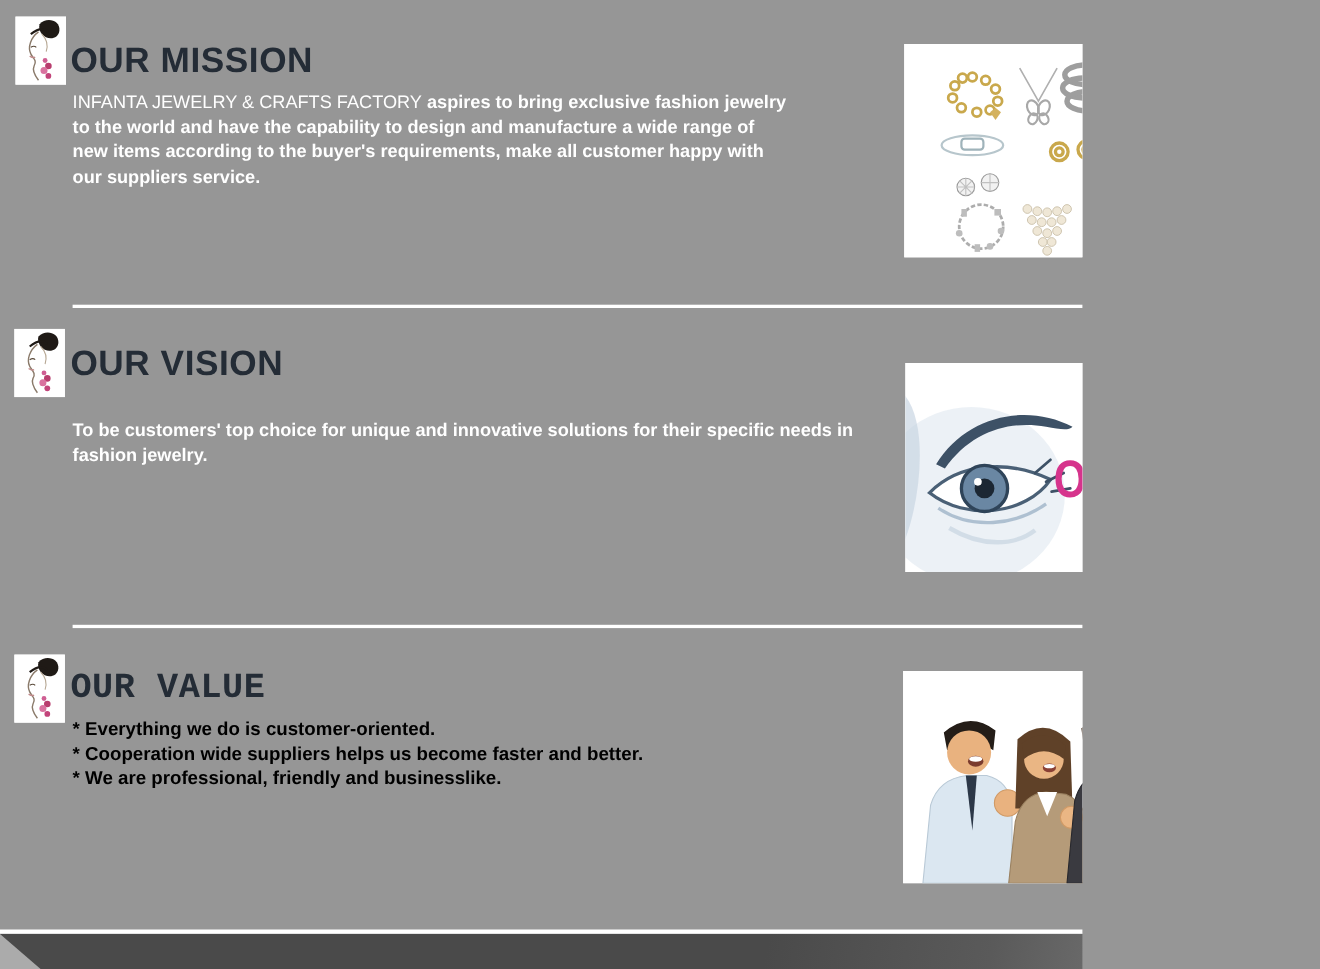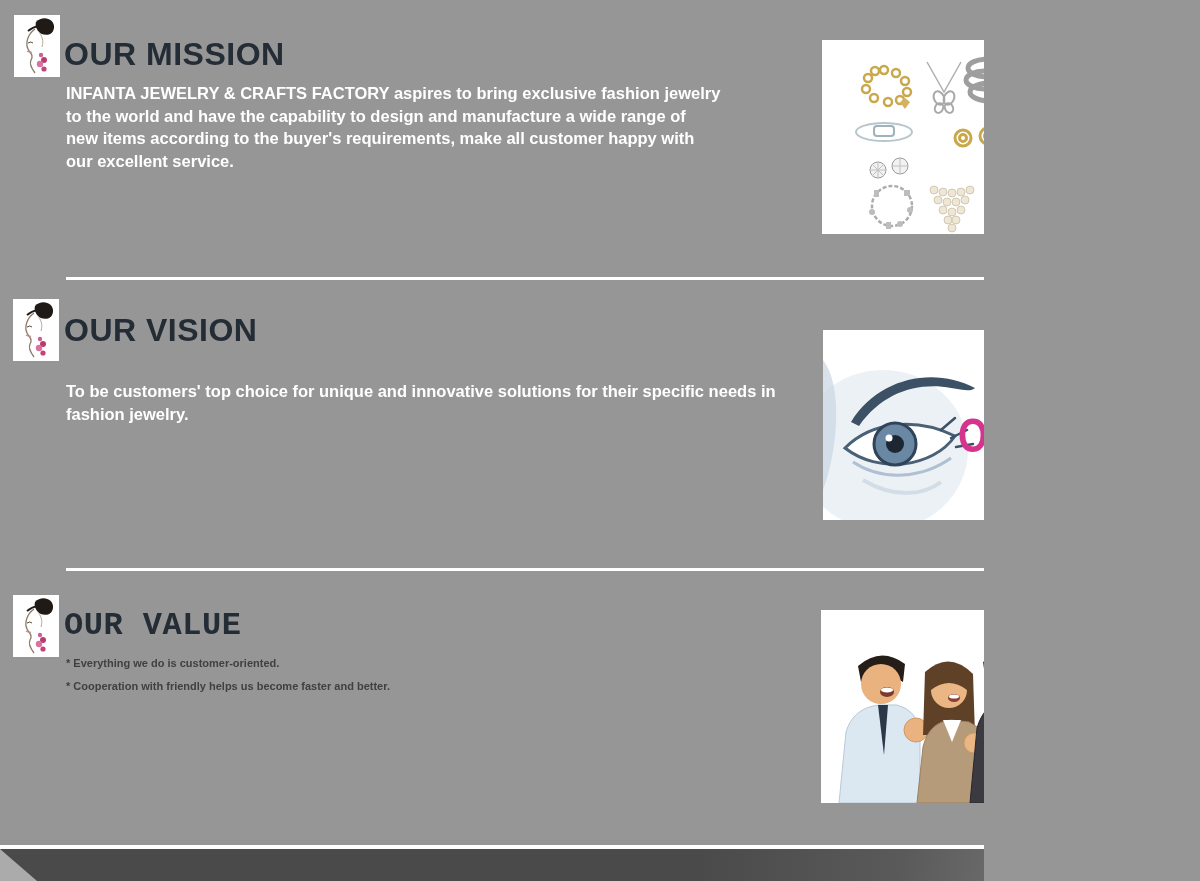--- a/index.html
+++ b/index.html
@@ -9,24 +9,24 @@
   }
   .logo-box{position:absolute;width:46px;height:62px;background:#ffffff;}
   .section-title{
     position:absolute;left:64px;font-size:32px;font-weight:700;
     color:#242c36;letter-spacing:0.5px;margin:0;line-height:1;
   }
   .body-text{
     position:absolute;left:66px;color:#ffffff;font-size:16.5px;
     font-weight:700;line-height:22.5px;margin:0;
   }
-  .body-text .lead{font-weight:700;}
+  .body-text .lead{font-weight:400;}
   .bullet-list{
     position:absolute;left:66px;list-style:none;margin:0;padding:0;
-    color:#404040;font-size:11px;font-weight:700;line-height:22.6px;
+    color:#000000;font-size:17px;font-weight:700;line-height:22.6px;
   }
   .side-image{position:absolute;background:#ffffff;}
   .divider{position:absolute;left:66px;width:1064px;height:3px;background:#ffffff;}
   .footer-line{position:absolute;left:0;top:845px;width:1200px;height:4px;background:#ffffff;}
   .footer-bar{
     position:absolute;left:0;top:849px;width:1200px;height:32px;
     background:linear-gradient(100deg,#4a4a4a 0%,#4a4a4a 58%,#5a5a5a 75%,#8d8d8d 100%);
   }
   .footer-corner{
     position:absolute;left:0;bottom:0;width:0;height:0;
@@ -51,21 +51,21 @@
           <path d="M13,36 q3,2 5,1" fill="none" stroke="#c08a8a" stroke-width="1.3"></path>
           <path d="M24,16 C28,20 30,26 28,32" fill="none" stroke="#b7a894" stroke-width="1"></path>
           <circle cx="27" cy="40" r="2.2" fill="#cf5f93"></circle>
           <circle cx="30" cy="45" r="3" fill="#b83d6e"></circle>
           <circle cx="26" cy="49" r="3.2" fill="#d9729f"></circle>
           <circle cx="30" cy="54" r="2.6" fill="#c2447a"></circle>
         </svg>
       </span>
     </div>
     <h1 class="section-title" style="top:38px;">OUR MISSION</h1>
-    <p class="body-text" style="top:82px;width:655px;"><strong class="lead">INFANTA JEWELRY &amp; CRAFTS FACTORY</strong><span> aspires to bring exclusive fashion jewelry to the world and have the capability to design and manufacture a wide range of new items according to the buyer's requirements, make all customer happy with our excellent service.</span></p>
+    <p class="body-text" style="top:82px;width:655px;"><strong class="lead">INFANTA JEWELRY &amp; CRAFTS FACTORY</strong><span> aspires to bring exclusive fashion jewelry to the world and have the capability to design and manufacture a wide range of new items according to the buyer's requirements, make all customer happy with our suppliers service.</span></p>
     <div class="side-image" style="left:822px;top:40px;width:343px;height:194px;">
       <svg width="343" height="194" viewBox="0 0 343 194">
         <rect width="343" height="194" fill="#ffffff"></rect>
 
         <g stroke="#c9a84c" fill="none" stroke-width="2.5">
           <circle cx="62" cy="30" r="4"></circle>
             <circle cx="74" cy="33" r="4"></circle>
             <circle cx="83" cy="41" r="4"></circle>
           <circle cx="85" cy="52" r="4"></circle>
             <circle cx="78" cy="60" r="4"></circle>
@@ -266,21 +266,22 @@
           <circle cx="27" cy="40" r="2.2" fill="#cf5f93"></circle>
           <circle cx="30" cy="45" r="3" fill="#b83d6e"></circle>
           <circle cx="26" cy="49" r="3.2" fill="#d9729f"></circle>
           <circle cx="30" cy="54" r="2.6" fill="#c2447a"></circle>
         </svg>
       </span>
     </div>
     <h1 class="section-title" style="top:610px;font-family:Liberation Mono, monospace;">OUR VALUE</h1>
     <ul class="bullet-list" style="top:652px;">
       <li>* Everything we do is customer-oriented.</li>
-      <li>* Cooperation with friendly helps us become faster and better.</li>
+      <li>* Cooperation wide suppliers helps us become faster and better.</li>
+      <li>* We are professional, friendly and businesslike.</li>
     </ul>
     <div class="side-image" style="left:821px;top:610px;width:345px;height:193px;">
       <svg width="345" height="193" viewBox="0 0 345 193">
         <rect width="345" height="193" fill="#ffffff"></rect>
 
         <path d="M18,193 L25,122 Q32,98 58,95 L76,95 Q96,100 99,122 L99,193 Z" fill="#dbe7f1" stroke="#b9c9d6"></path>
         <polygon points="57,95 67,95 63,145" fill="#2c3848"></polygon>
         <path d="M37,56 Q60,36 84,54 L82,72 Q60,58 40,72 Z" fill="#241d18"></path>
         <circle cx="60" cy="74" r="20" fill="#e9b27f"></circle>
         <ellipse cx="66" cy="82" rx="7" ry="5" fill="#7a3b2e"></ellipse>

